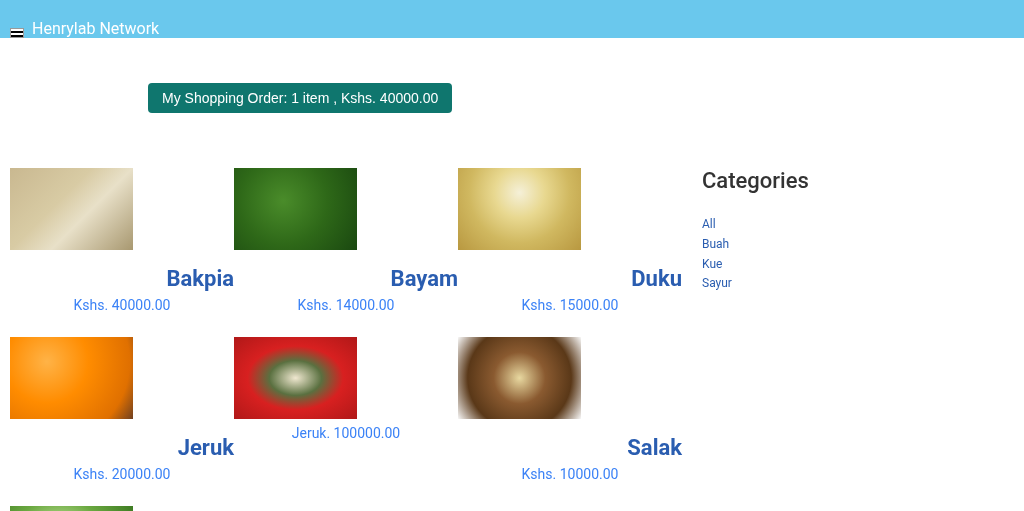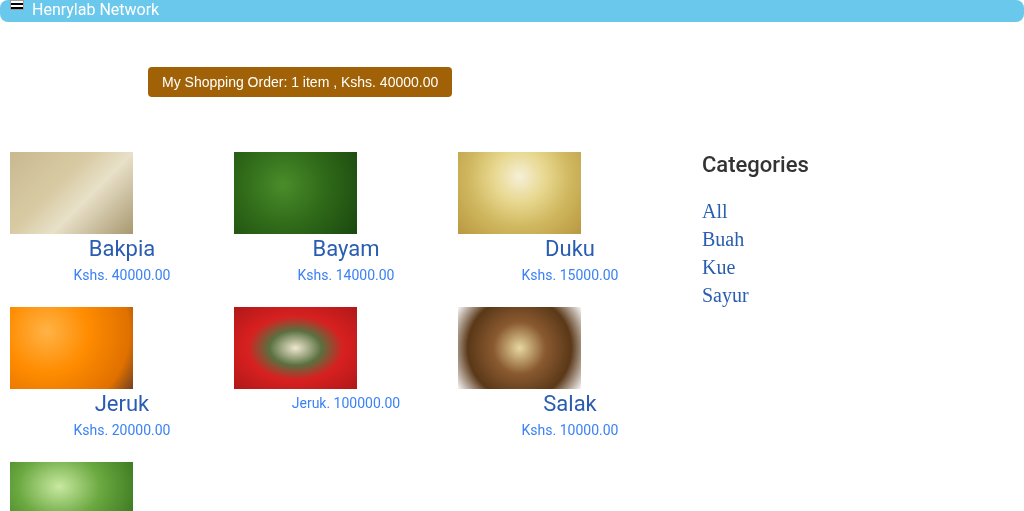--- a/index.html
+++ b/index.html
@@ -1,34 +1,34 @@
 <!DOCTYPE html>
 <html><head>
   <meta charset="utf-8">
   <style>
     * { box-sizing: border-box; margin: 0; padding: 0; }
     body { font-family: -apple-system, BlinkMacSystemFont, "Segoe UI", Roboto, "Helvetica Neue", Arial, sans-serif; font-size: 16px; color: #333; width: 1024px; }
-    .navbar { background: #6ac8ed; height: 22px; display: flex; align-items: flex-start; padding: 0 10px; border-radius: 8px; }
+    .navbar { background: #6ac8ed; height: 38px; display: flex; align-items: flex-end; padding: 0 10px; }
     .navbar-icon { width: 14px; height: 10px; background: linear-gradient(to bottom, #fff 0%, #fff 30%, #000 30%, #000 50%, #fff 50%, #fff 70%, #000 70%, #000 100%); margin-right: 8px; border: 1px solid #999; }
     .navbar-title { color: #fff; font-size: 16px; font-weight: 400; }
     .content { padding: 0 10px; }
     .cart-area { margin-top: 45px; margin-left: 138px; margin-bottom: 55px; }
-    .cart-button { background: #a16207; color: #fff; border: none; border-radius: 4px; padding: 7px 14px; font-size: 14px; cursor: pointer; }
+    .cart-button { background: #0f766e; color: #fff; border: none; border-radius: 4px; padding: 7px 14px; font-size: 14px; cursor: pointer; }
     .main-area { display: flex; gap: 20px; }
     .product-grid { flex: 0 0 672px; display: grid; grid-template-columns: repeat(3, 1fr); gap: 10px 0; }
     .product-card { text-align: center; }
     .product-img { width: 123px; height: 82px; display: block; margin: 0; }
-    .product-title { font-size: 22px; color: #2a5db0; margin-top: 2px; font-weight: 400; }
+    .product-title { font-size: 22px; color: #2a5db0; margin-top: 16px; font-weight: 700; text-align: right; }
     .product-title a { color: #2a5db0; text-decoration: none; cursor: pointer; }
     .product-price { font-size: 14px; color: #3b82f6; margin-top: 6px; margin-bottom: 14px; }
     .sidebar { flex: 1; }
     .sidebar h2 { font-size: 22px; font-weight: 500; color: #333; margin-bottom: 20px; }
     .category-list { list-style: none; }
     .category-list li { margin-bottom: 0; }
-    .category-list a { color: #2a5db0; text-decoration: none; font-size: 20px; cursor: pointer; line-height: 1.4; font-family: Liberation Serif, serif; }
+    .category-list a { color: #2a5db0; text-decoration: none; font-size: 12px; cursor: pointer; line-height: 1.4; }
     
     .img-bakpia { background: linear-gradient(135deg, #c9b890 0%, #d8cba4 40%, #e8e0c8 60%, #a89870 100%); }
     .img-bayam { background: radial-gradient(circle at 40% 40%, #4a8c2a 0%, #2e6818 50%, #1a4810 100%); }
     .img-duku { background: radial-gradient(circle at 50% 30%, #f5f0d8 0%, #e8d890 30%, #d0b860 60%, #b89840 100%); }
     .img-jeruk { background: radial-gradient(circle at 30% 30%, #ffb347 0%, #ff8c00 40%, #e07000 80%, #704020 100%); }
     .img-nogosari { background: radial-gradient(ellipse at 50% 50%, #f0e8d0 0%, #5a7040 30%, #d82020 55%, #b01818 100%); }
     .img-salak { background: radial-gradient(circle at 50% 50%, #e8d8a0 0%, #8a5a30 35%, #5a3818 70%, #f8f8f8 100%); }
     .img-sawi { background: radial-gradient(ellipse at 40% 30%, #c8e8a0 0%, #6aa840 40%, #3a7820 80%); }
   </style>
 </head>

